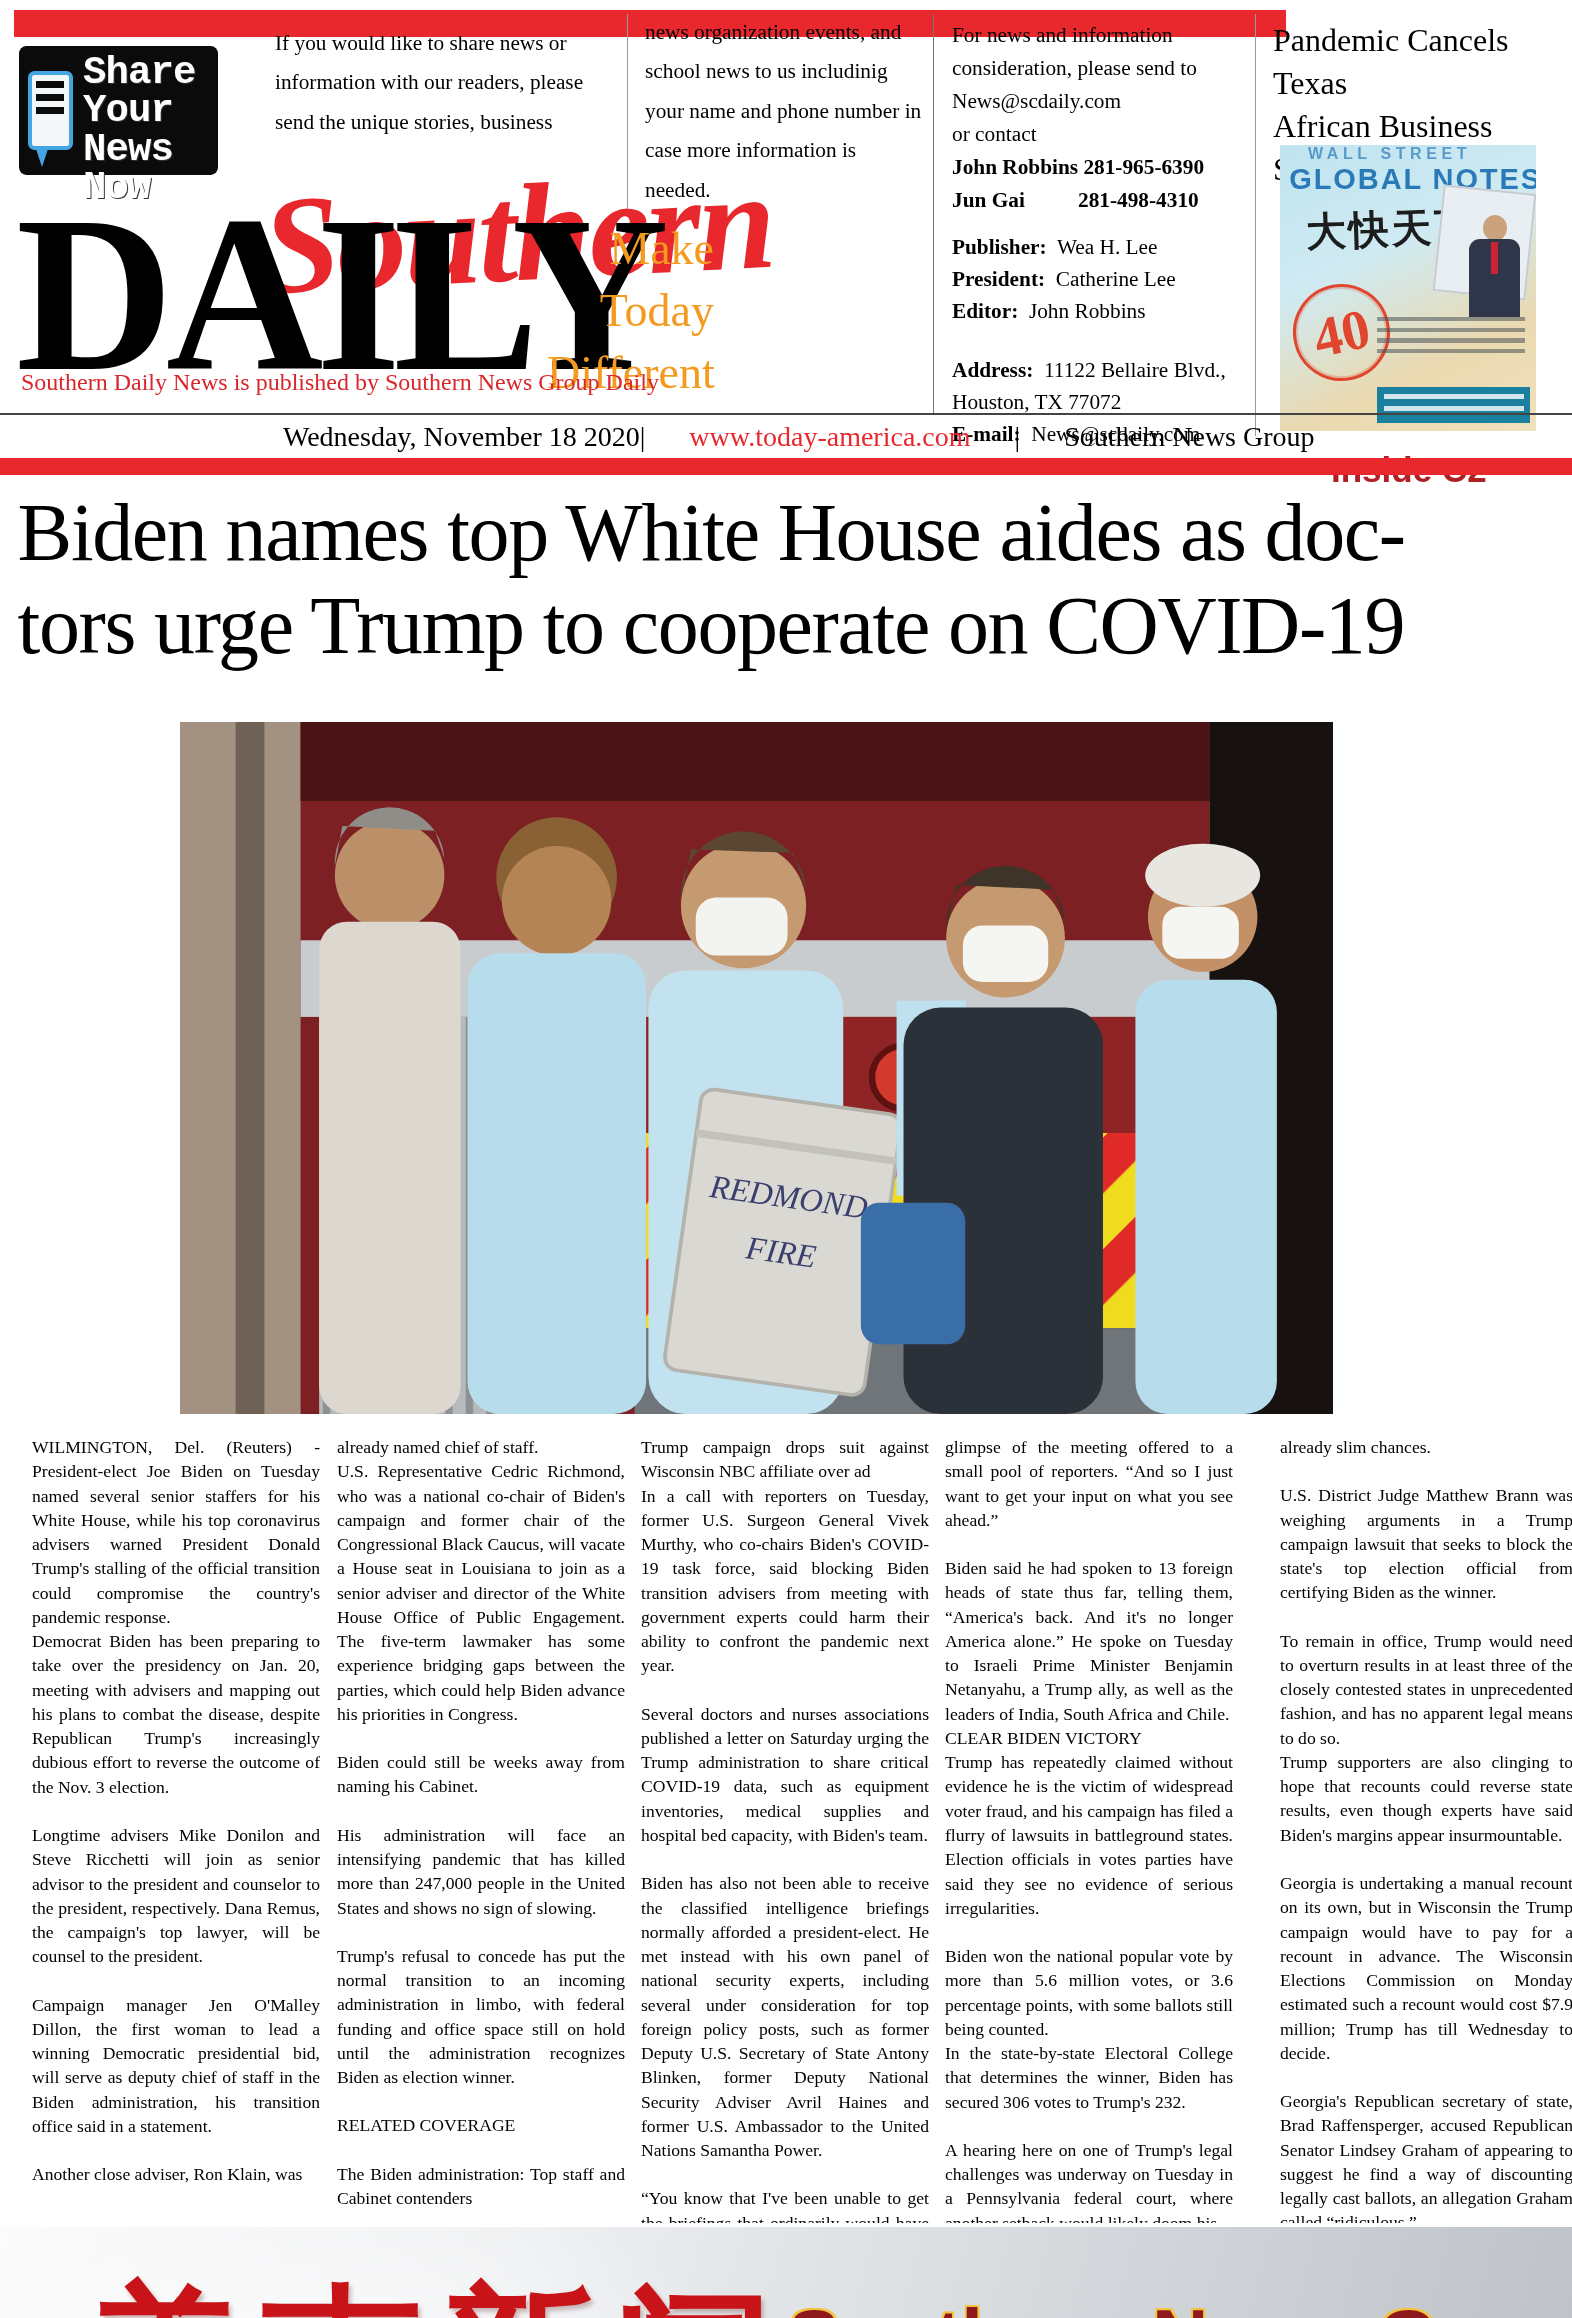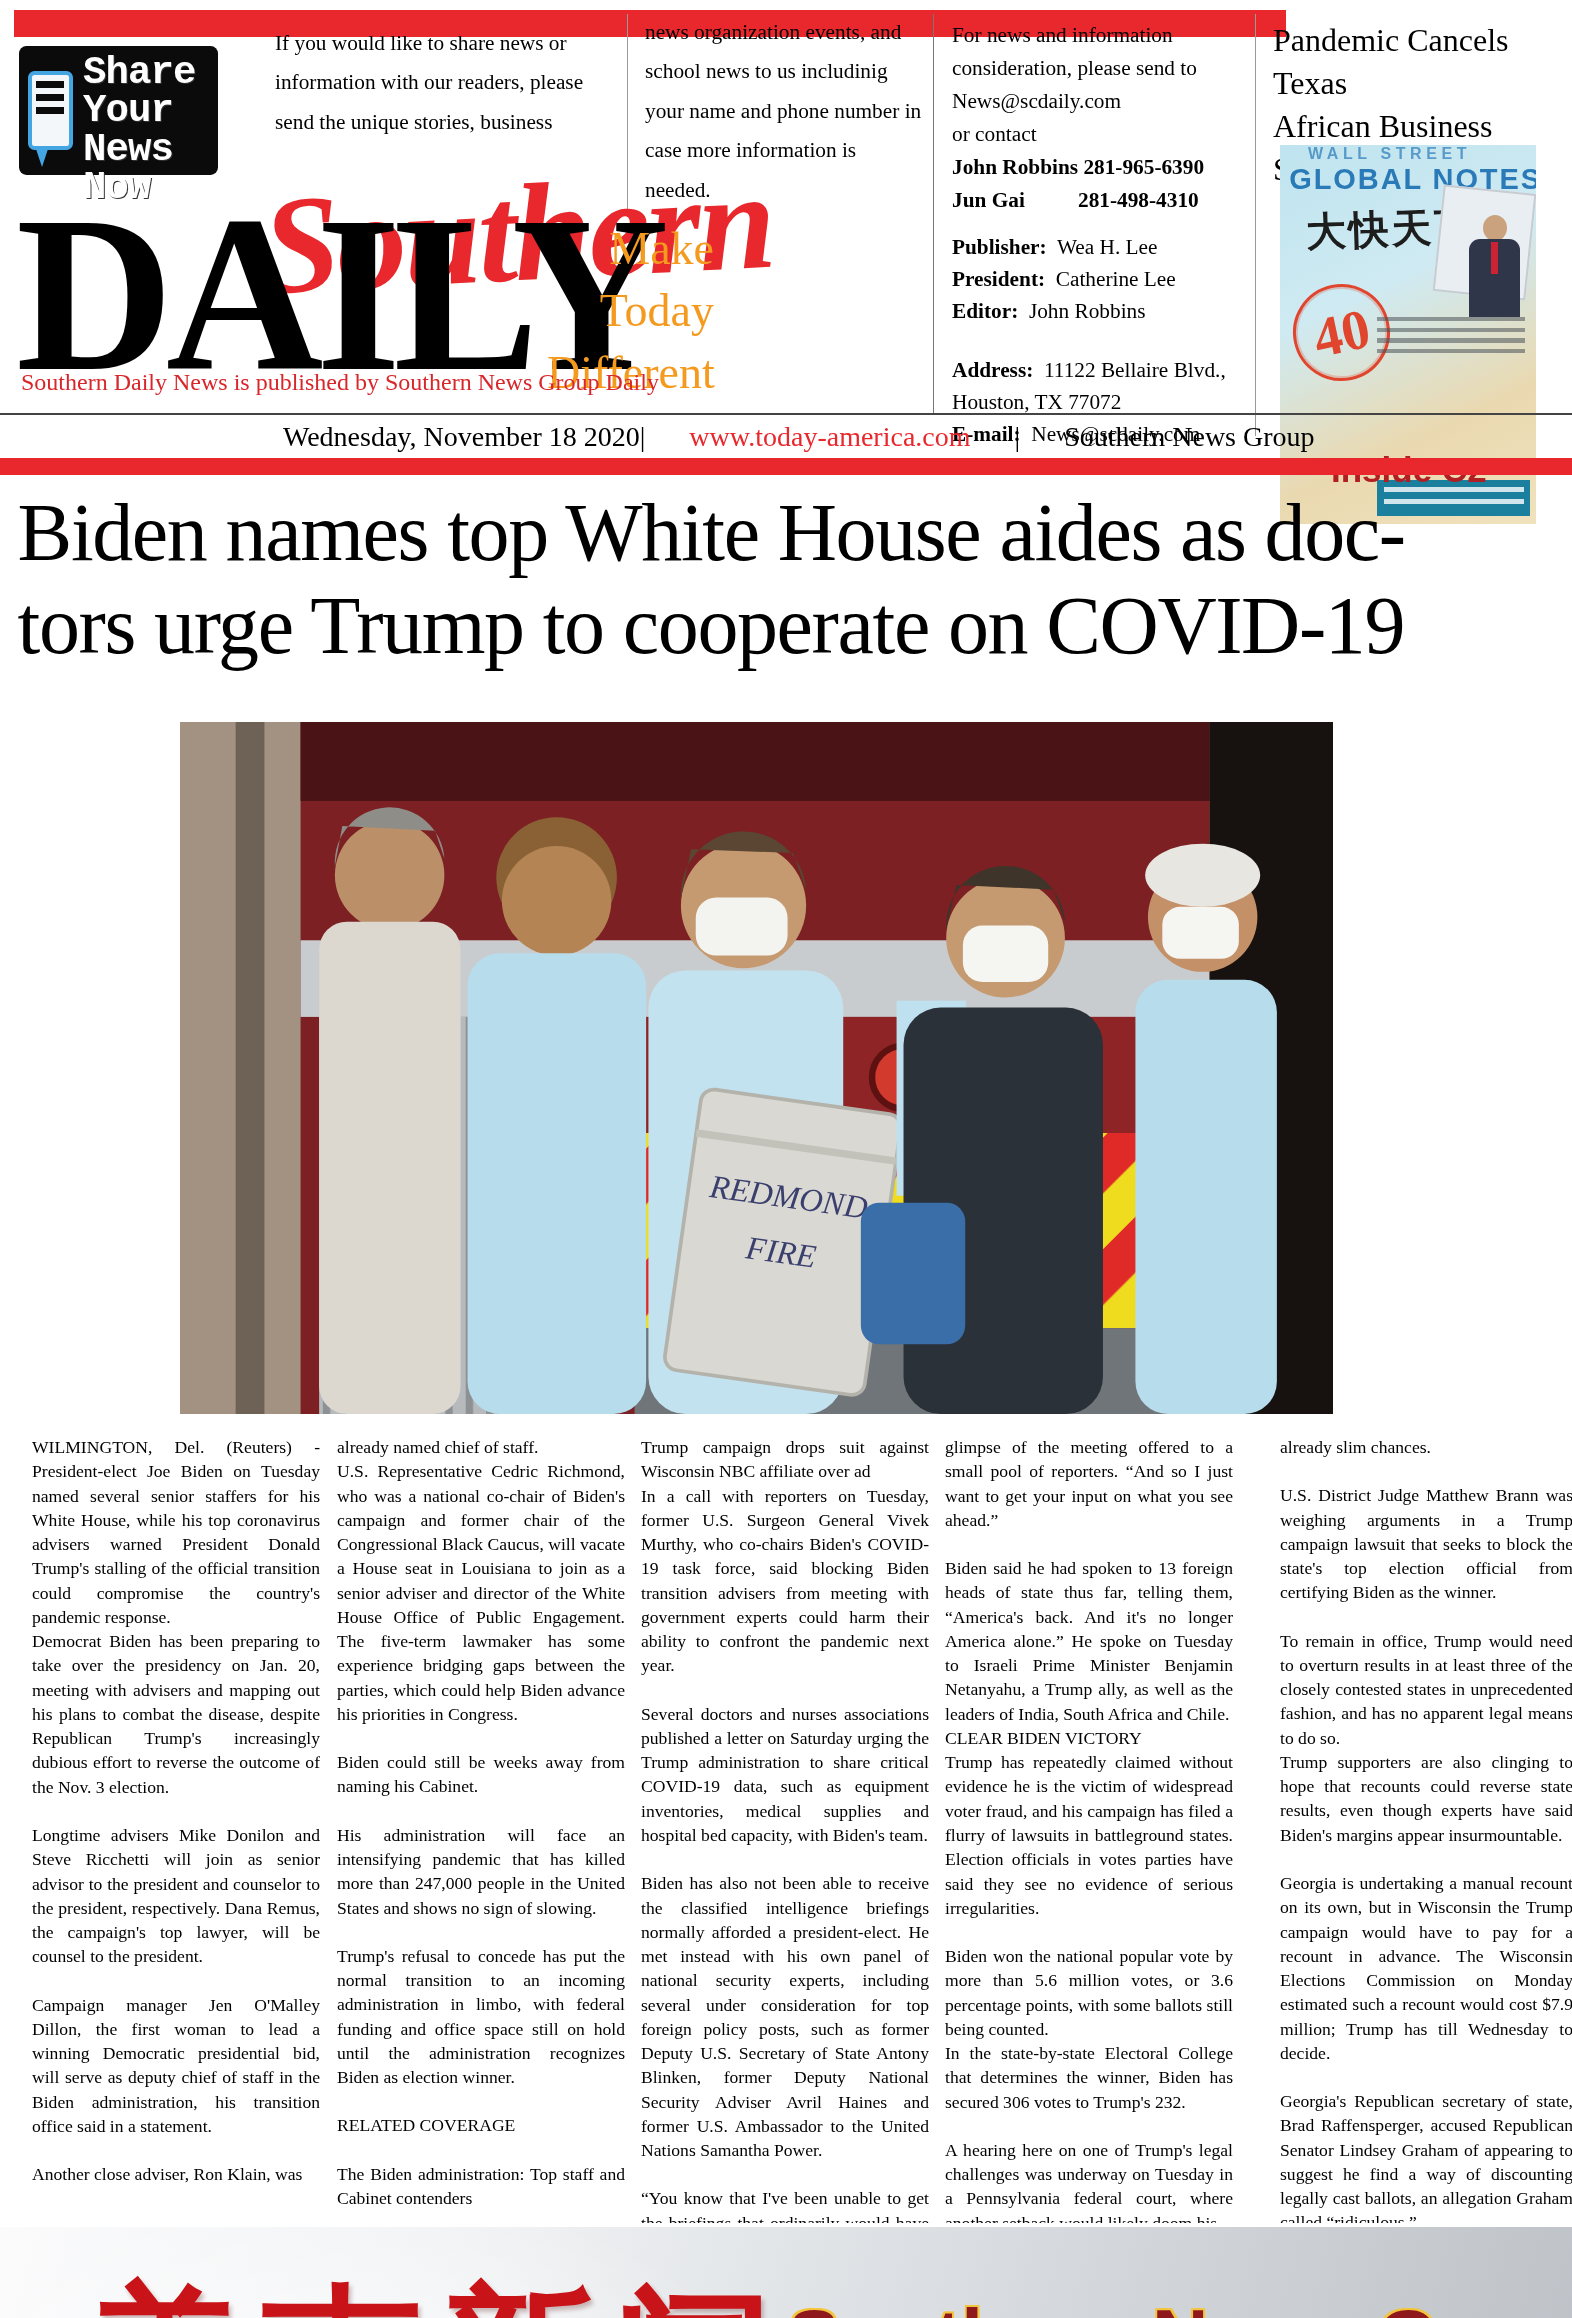--- a/index.html
+++ b/index.html
@@ -37,21 +37,21 @@
   
   .script{position:absolute;left:262px;top:153px;font-size:139px;color:#e8282d;
           font-style:italic;font-weight:bold;transform:rotate(-3deg);letter-spacing:-2.8px;}
   .daily{position:absolute;left:16px;top:183px;font-size:218px;font-weight:bold;line-height:1;
           letter-spacing:-7.4px;transform:scaleY(1.02);transform-origin:top left;}
   .tagline{position:absolute;left:547px;top:218px;width:167px;text-align:right;
           font-size:46px;color:#f49a1f;line-height:1.35;}
   .subtitle{position:absolute;left:21px;top:369px;font-size:24px;color:#d8262b;white-space:nowrap;}
 
   
-  .gnotes{position:absolute;left:1280px;top:145px;width:256px;height:379px;overflow:hidden;
+  .gnotes{position:absolute;left:1280px;top:145px;width:256px;height:286px;overflow:hidden;
           background:linear-gradient(155deg,#bfe4ef 0%,#cfeaf2 38%,#ead9b0 72%,#f0e2bd 100%);}
   .gn-title{position:absolute;left:9.3px;top:17.6px;font-family:"Liberation Sans",sans-serif;
           font-weight:bold;font-size:29px;color:#2a7ab8;letter-spacing:1.9px;white-space:nowrap;}
   .gn-cut{position:absolute;left:28px;top:0px;font-family:"Liberation Sans",sans-serif;font-weight:bold;
           font-size:16px;color:#2a7ab8;opacity:.7;letter-spacing:4.6px;}
   .gn-cn{position:absolute;left:25.5px;top:56px;font-size:40px;font-weight:bold;color:#1d1d1d;
           letter-spacing:2.8px;transform:rotate(-2deg);}
   .gn-stamp{position:absolute;left:13px;top:139px;width:97px;height:97px;border:3.2px solid #e0452e;
           border-radius:50%;display:flex;align-items:center;justify-content:center;
           box-shadow:0 0 0 1.9px rgba(224,69,46,.25) inset;transform:rotate(-12deg);}

